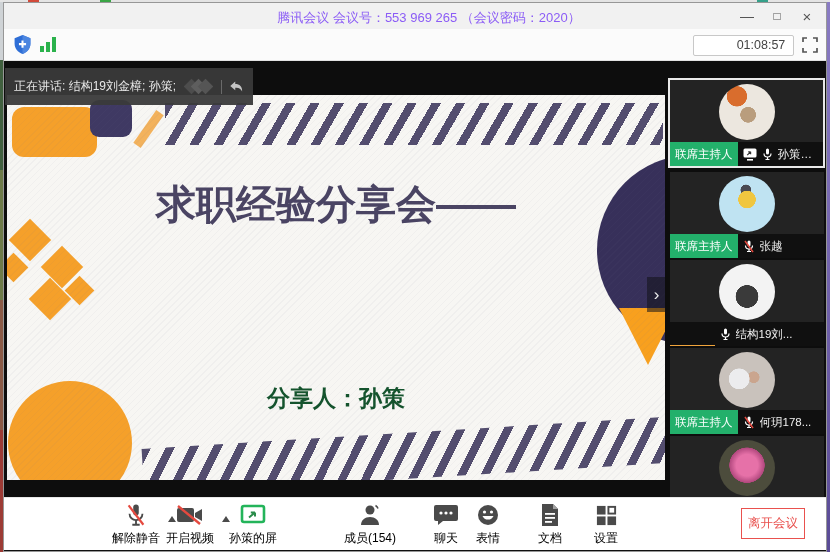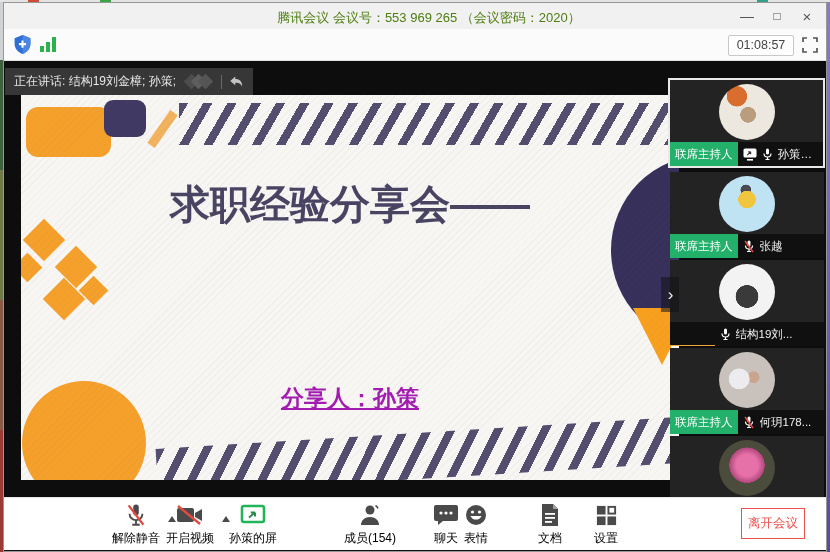--- a/index.html
+++ b/index.html
@@ -9,45 +9,45 @@
 
   
   .edge-left{left:0;top:0;width:4px;height:552px;background:linear-gradient(180deg,#cfd3d6 0 60px,#41603f 60px 170px,#6e7b49 170px 300px,#8a5a46 300px 430px,#9c3b35 430px 552px);}
   .edge-right{left:826px;top:0;width:4px;height:552px;background:linear-gradient(180deg,#8a7cc4,#5a4b96);}
   .edge-top{left:0;top:0;width:830px;height:2px;background:#e4e4e4;}
   .tp-blk{top:0;height:2px;}
 
   
   .win-border{left:3px;top:2px;width:822px;height:548px;border:1px solid #979797;pointer-events:none;z-index:60;}
   .titlebar{left:4px;top:3px;width:822px;height:26px;background:#f1f1f1;}
-  .title-text{left:0;right:0;top:6px;text-align:center;font-size:13px;color:#4d7c0f;margin-left:28px;}
+  .title-text{left:0;right:0;top:6px;text-align:center;font-size:13px;color:#8b5cf6;margin-left:28px;}
   .winctl{top:0;height:26px;width:30px;display:flex;align-items:center;justify-content:center;color:#555;font-size:14px;cursor:default;}
   .winctl.min{right:64px;}.winctl.max{right:34px;font-size:12px;}.winctl.cls{right:4px;font-size:15px;}
 
   .statusbar{left:4px;top:29px;width:822px;height:32px;background:#fbfbfb;border-bottom:1px solid #e2e2e2;box-sizing:border-box;}
   .shield{left:9px;top:5px;}
   .netbars{left:36px;top:8px;display:flex;align-items:flex-end;gap:2px;height:15px;}
   .netbars i{display:block;width:4px;background:#2bb24c;}
-  .timerbox{right:32px;top:6px;width:64px;height:19px;border:1px solid #c8c8c8;border-radius:2px;background:#fff;font-size:12.5px;color:#444;text-align:center;line-height:19px;}
+  .timerbox{right:32px;top:6px;width:64px;height:19px;border:1px solid #c8c8c8;border-radius:2px;background:#fff;font-size:12.5px;color:#444;text-align:center;line-height:19px;padding-left:35px;}
   .fsicon{right:8px;top:8px;}
 
   
   .content{left:4px;top:61px;width:822px;height:436px;background:#0d0d0d;overflow:hidden;}
 
   
-  .banner{left:1px;top:7px;width:248px;height:27px;background:rgba(58,58,58,.95);display:flex;align-items:center;z-index:20;}
+  .banner{left:1px;top:7px;width:248px;height:37px;background:rgba(58,58,58,.95);display:flex;align-items:center;z-index:20;}
   .banner-text{color:#e8e8e8;font-size:12px;margin-left:9px;white-space:nowrap;}
   .bn-dia{width:11px;height:11px;transform:rotate(45deg);margin-left:-4px;}
   .bn-sep{width:1px;height:14px;background:#6a6a6a;margin:0 7px 0 10px;}
 
   
-  .slide{left:17px;top:34px;width:658px;height:385px;background:#f7f6f3;overflow:hidden;}
+  .slide{left:3px;top:34px;width:658px;height:385px;background:#f7f6f3;overflow:hidden;}
   .slide::after{content:"";position:absolute;inset:0;background:repeating-linear-gradient(135deg,rgba(110,110,140,.05) 0 1px,transparent 1px 5px);}
   .sl-title{left:0;right:0;top:78px;text-align:center;font-size:40px;font-weight:bold;color:#4a4463;line-height:62px;z-index:2;}
-  .sl-presenter{left:0;right:0;top:288px;text-align:center;font-size:23px;font-weight:bold;color:#a21caf;z-index:2;text-decoration:underline;}
+  .sl-presenter{left:0;right:0;top:288px;text-align:center;font-size:23px;font-weight:bold;color:#14532d;z-index:2;}
   .hatch{background:repeating-linear-gradient(120deg,#534d6e 0 8px,transparent 8px 21px);}
   .hatch-top{left:158px;top:8px;width:498px;height:42px;}
   .hatch-bottom{left:135px;top:322px;width:523px;height:46px;transform:rotate(-3.5deg);transform-origin:100% 50%;}
   .orange-stripe{left:137px;top:14px;width:9px;height:40px;background:#f3b25c;transform:rotate(35deg);}
   .rect-orange{left:5px;top:12px;width:85px;height:50px;background:#f5a02a;border-radius:12px;}
   .rect-purple{left:83px;top:5px;width:42px;height:37px;background:#3f3963;border-radius:9px;}
   .big-circle-purple{left:590px;top:60px;width:190px;height:190px;border-radius:50%;background:#37305a;}
   .tri-orange{left:612px;top:213px;width:0;height:0;border-left:29px solid transparent;border-right:29px solid transparent;border-top:57px solid #f8a01e;}
   .circle-orange{left:1px;top:286px;width:124px;height:124px;border-radius:50%;background:#f5a02a;}
   .dia{position:absolute;background:#f5a02a;transform:rotate(45deg);}
@@ -283,21 +283,21 @@
         <svg width="26" height="24" viewBox="0 0 26 24">
             <path d="M3 2h20a2 2 0 0 1 2 2v12a2 2 0 0 1-2 2H10l-5 4v-4H3a2 2 0 0 1-2-2V4a2 2 0 0 1 2-2z" fill="#4a4a4a"></path>
             <circle cx="8" cy="10" r="1.6" fill="#fff"></circle>
             <circle cx="13" cy="10" r="1.6" fill="#fff"></circle>
             <circle cx="18" cy="10" r="1.6" fill="#fff"></circle>
           </svg>
       </span>
       <span class="lb">聊天</span>
     </div>
 
-    <div class="tb-item" style="left:448px;width:48px;">
+    <div class="tb-item" style="left:460px;width:48px;">
       <span class="ic">
         <svg width="24" height="24" viewBox="0 0 24 24">
             <circle cx="12" cy="12" r="10" fill="#4a4a4a"></circle>
             <circle cx="8.5" cy="9" r="1.6" fill="#fff"></circle>
             <circle cx="15.5" cy="9" r="1.6" fill="#fff"></circle>
             <path d="M6.5 13a6 6 0 0 0 11 0z" fill="#fff"></path>
           </svg>
       </span>
       <span class="lb">表情</span>
     </div>

